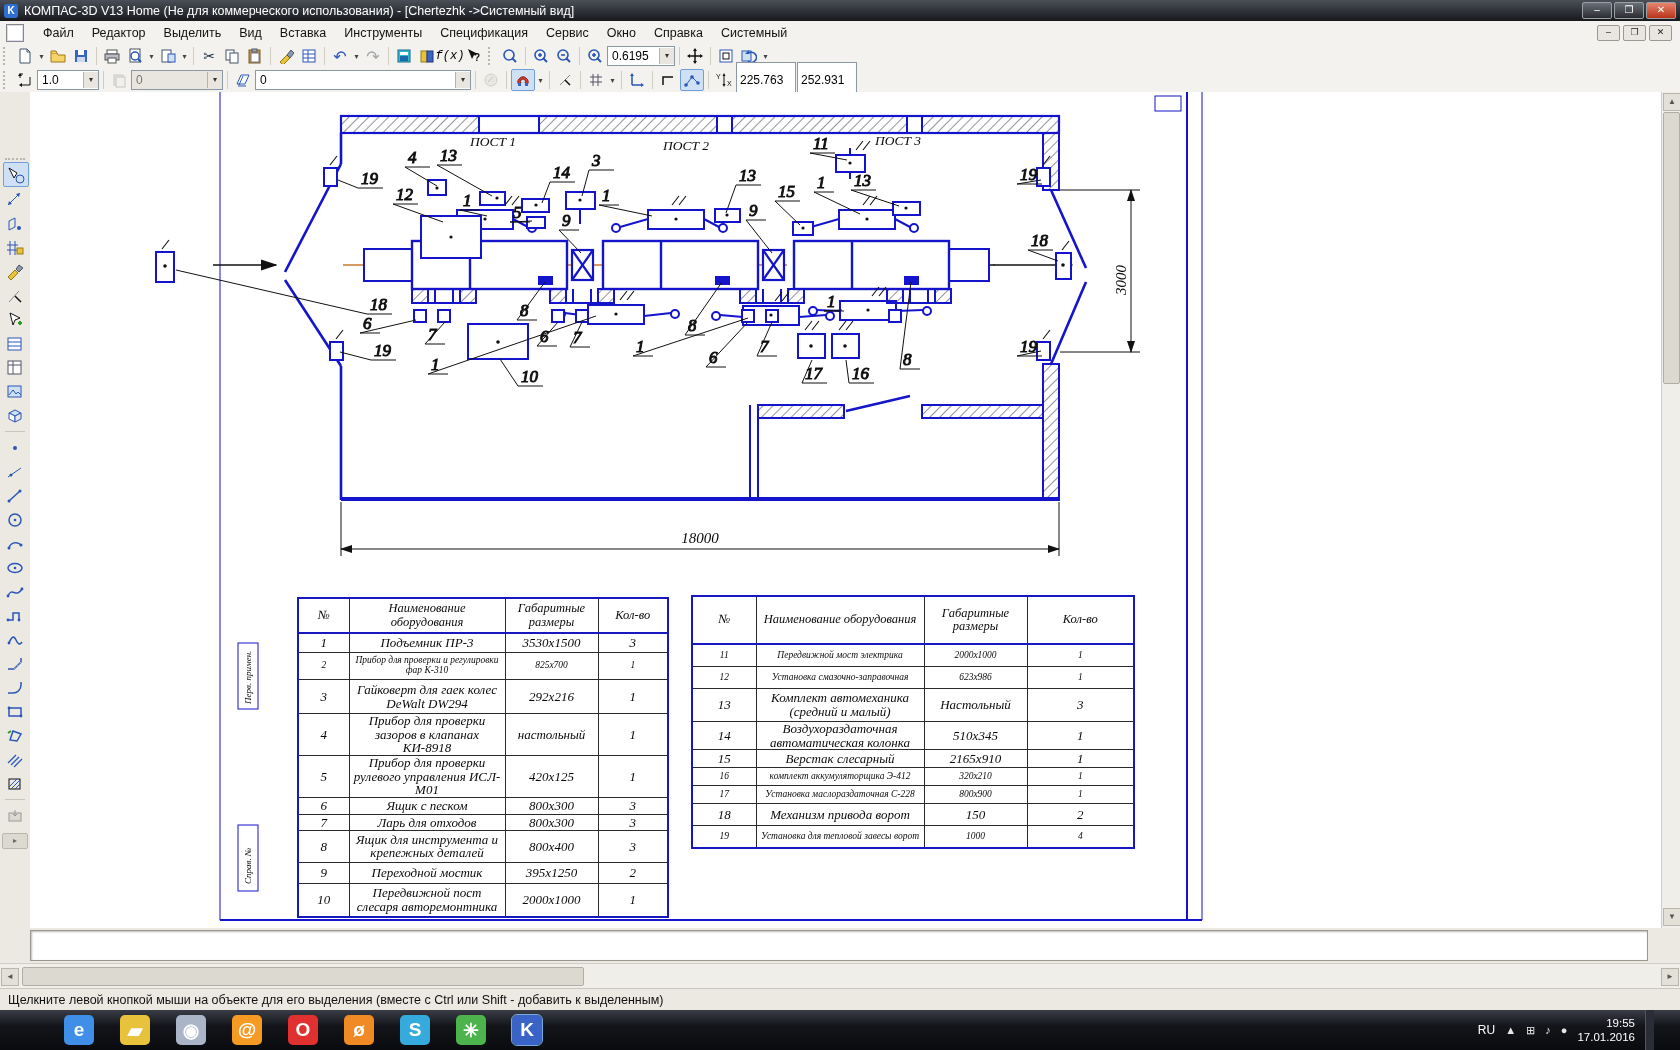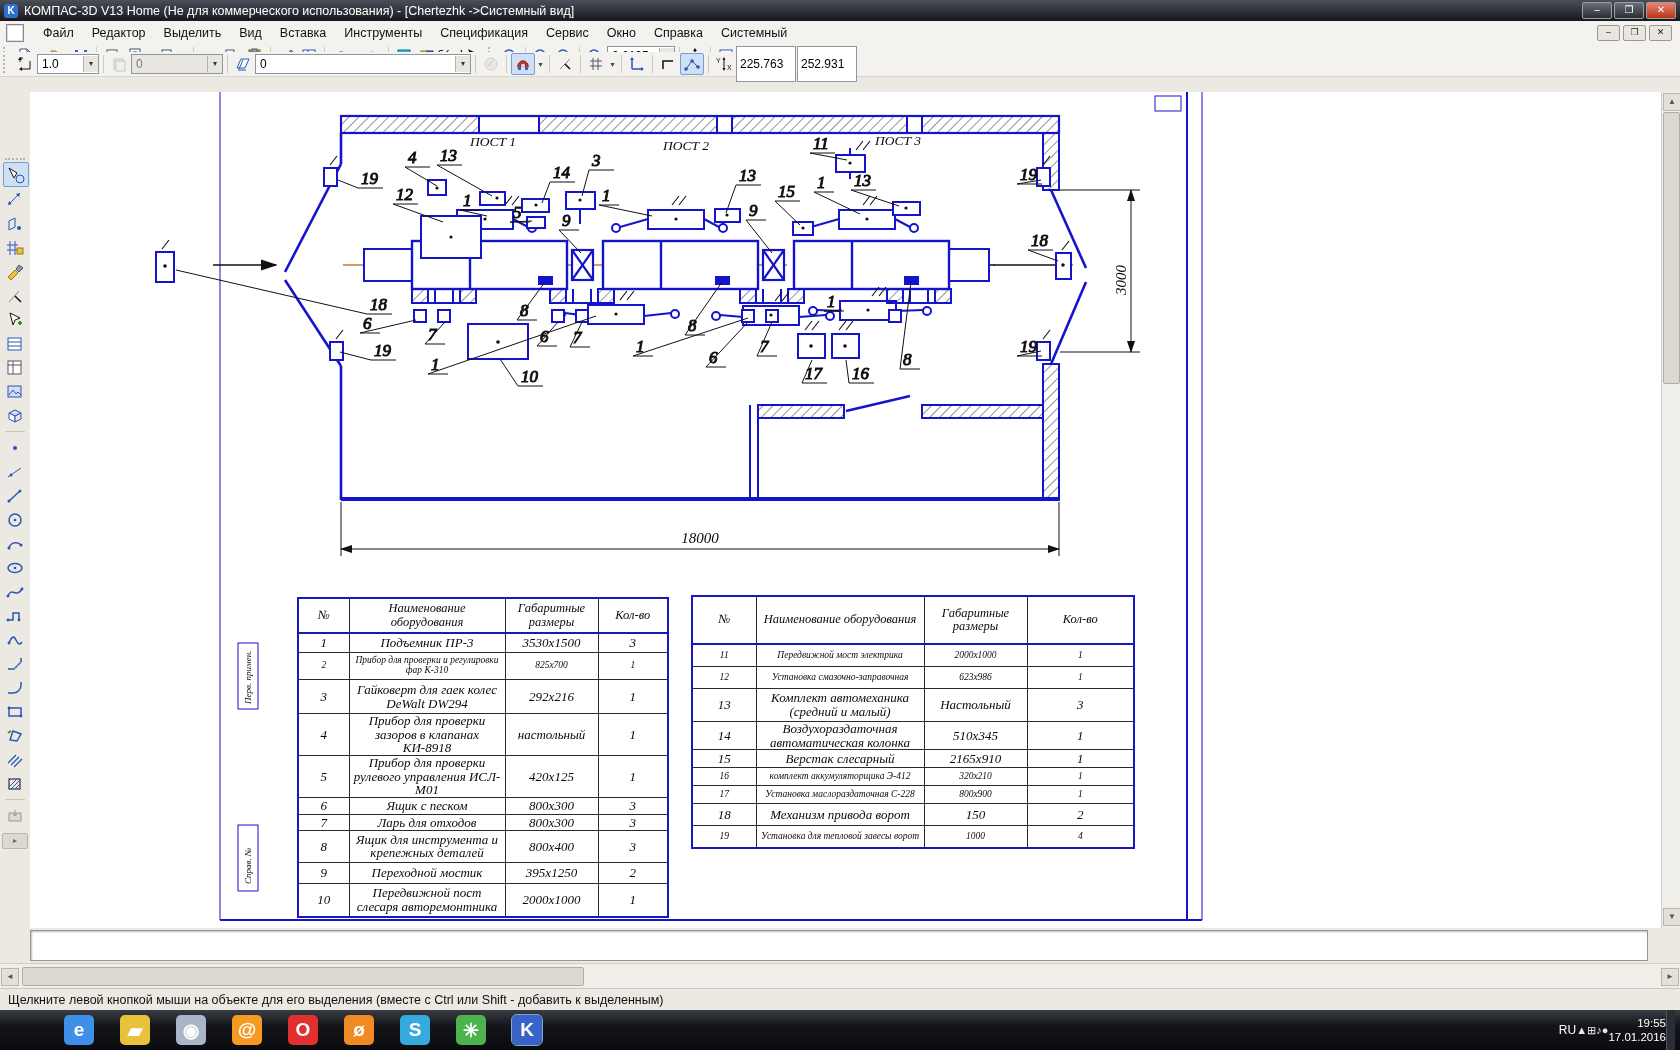--- a/index.html
+++ b/index.html
@@ -19,21 +19,21 @@
     border-bottom:1px solid #d8d5cc;display:flex;align-items:center;font-size:12.5px;color:#111;}
   #menubar .docico{width:16px;height:16px;margin:0 10px 0 6px;border:1px solid #888;background:#fff;
     box-shadow:inset 0 0 0 1px #dde;}
   .menu-item{padding:2px 9px;}
   #mdibtns{margin-left:auto;display:flex;gap:3px;padding-right:8px;}
   .mdib{width:21px;height:14px;border:1px solid #9a9a93;background:#e8e6df;color:#222;
     font-size:9px;line-height:13px;text-align:center;border-radius:2px;}
   
   .tbar{position:absolute;left:0;width:1680px;height:24px;background:#f3f2ee;
     border-bottom:1px solid #d8d5cc;display:flex;align-items:center;gap:1px;}
-  #tb1{top:44px;} #tb2{top:52px;}
+  #tb1{top:44px;} #tb2{top:68px;}
   .grip{width:5px;height:18px;margin:0 3px;border-left:2px dotted #b9b6ad;}
   .sep{width:1px;height:18px;background:#cfccc2;margin:0 3px;}
   .tbtn{width:22px;height:20px;display:flex;align-items:center;justify-content:center;border-radius:2px;}
   .tbtn.on{background:#cfe0f5;border:1px solid #6fa0d8;}
   .tbtn.dis{opacity:.4;}
   .dd{width:9px;height:20px;font-size:8px;color:#444;display:flex;align-items:center;justify-content:center;}
   .combo{height:18px;background:#fff;border:1px solid #8a97a5;display:flex;align-items:center;
     font-size:12px;padding-left:4px;overflow:hidden;white-space:nowrap;}
   .combo .arrow{margin-left:auto;width:14px;height:16px;background:#e8e6df;border-left:1px solid #b5b2a9;
     font-size:8px;text-align:center;line-height:16px;color:#333;}
@@ -92,21 +92,21 @@
   .sthumb-h{width:560px;height:17px;background:#dcd9d0;border:1px solid #b0ada4;border-radius:2px;margin-left:2px;}
   #statusbar{position:absolute;left:0;top:988px;width:1680px;height:22px;background:#ece9e2;
     border-top:1px solid #c9c6bd;font-size:12.5px;color:#111;display:flex;align-items:center;padding-left:8px;box-sizing:border-box;}
   
   #taskbar{position:absolute;left:0;top:1010px;width:1680px;height:40px;
     background:linear-gradient(#3a3d46 0%,#14151a 40%,#0a0b0e 100%);display:flex;align-items:center;}
   #taskicons{display:flex;gap:26px;margin-left:64px;align-items:center;}
   .tico{width:30px;height:30px;border-radius:5px;display:flex;align-items:center;justify-content:center;
     font-weight:bold;font-size:19px;color:#fff;}
   .tico.active{outline:1px solid #7aa8d8;background:rgba(120,160,220,.25);}
-  #tray{margin-left:auto;display:flex;align-items:center;padding-right:5px;color:#fff;}
+  #tray{margin-left:auto;display:flex;align-items:center;gap:10px;padding-right:26px;color:#fff;}
   #tray .lang{font-size:12px;}
   #tray .ti{font-size:11px;opacity:.9;}
   #clock{text-align:right;font-size:11.5px;line-height:1.25;}
   #showdesk{width:8px;height:40px;background:#2a2d36;border-left:1px solid #555;}
 </style>
 </head>
 <body>
 
 <div id="titlebar">
   <div class="appico">K</div>

